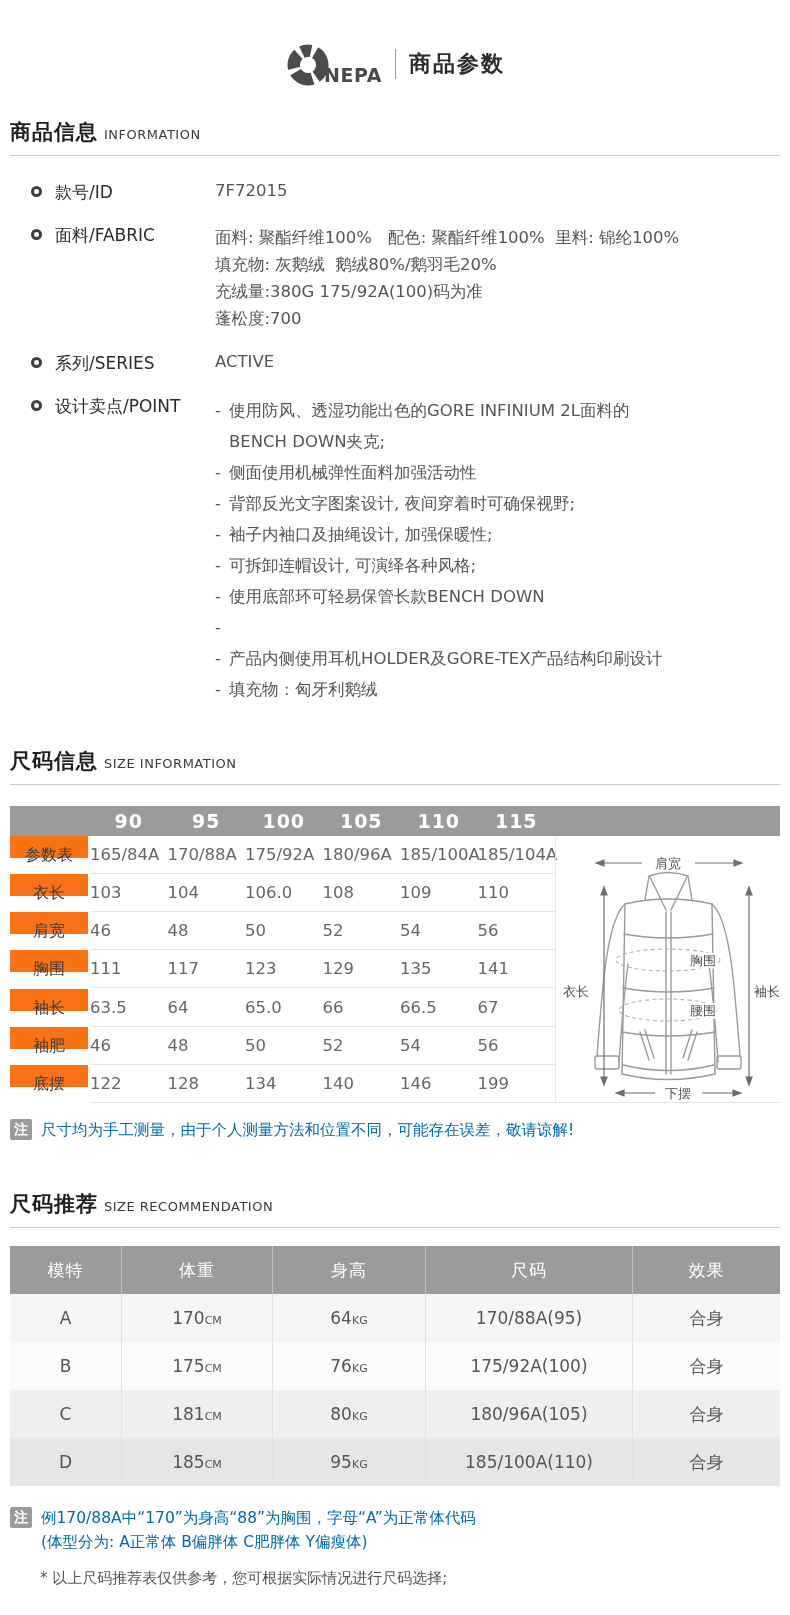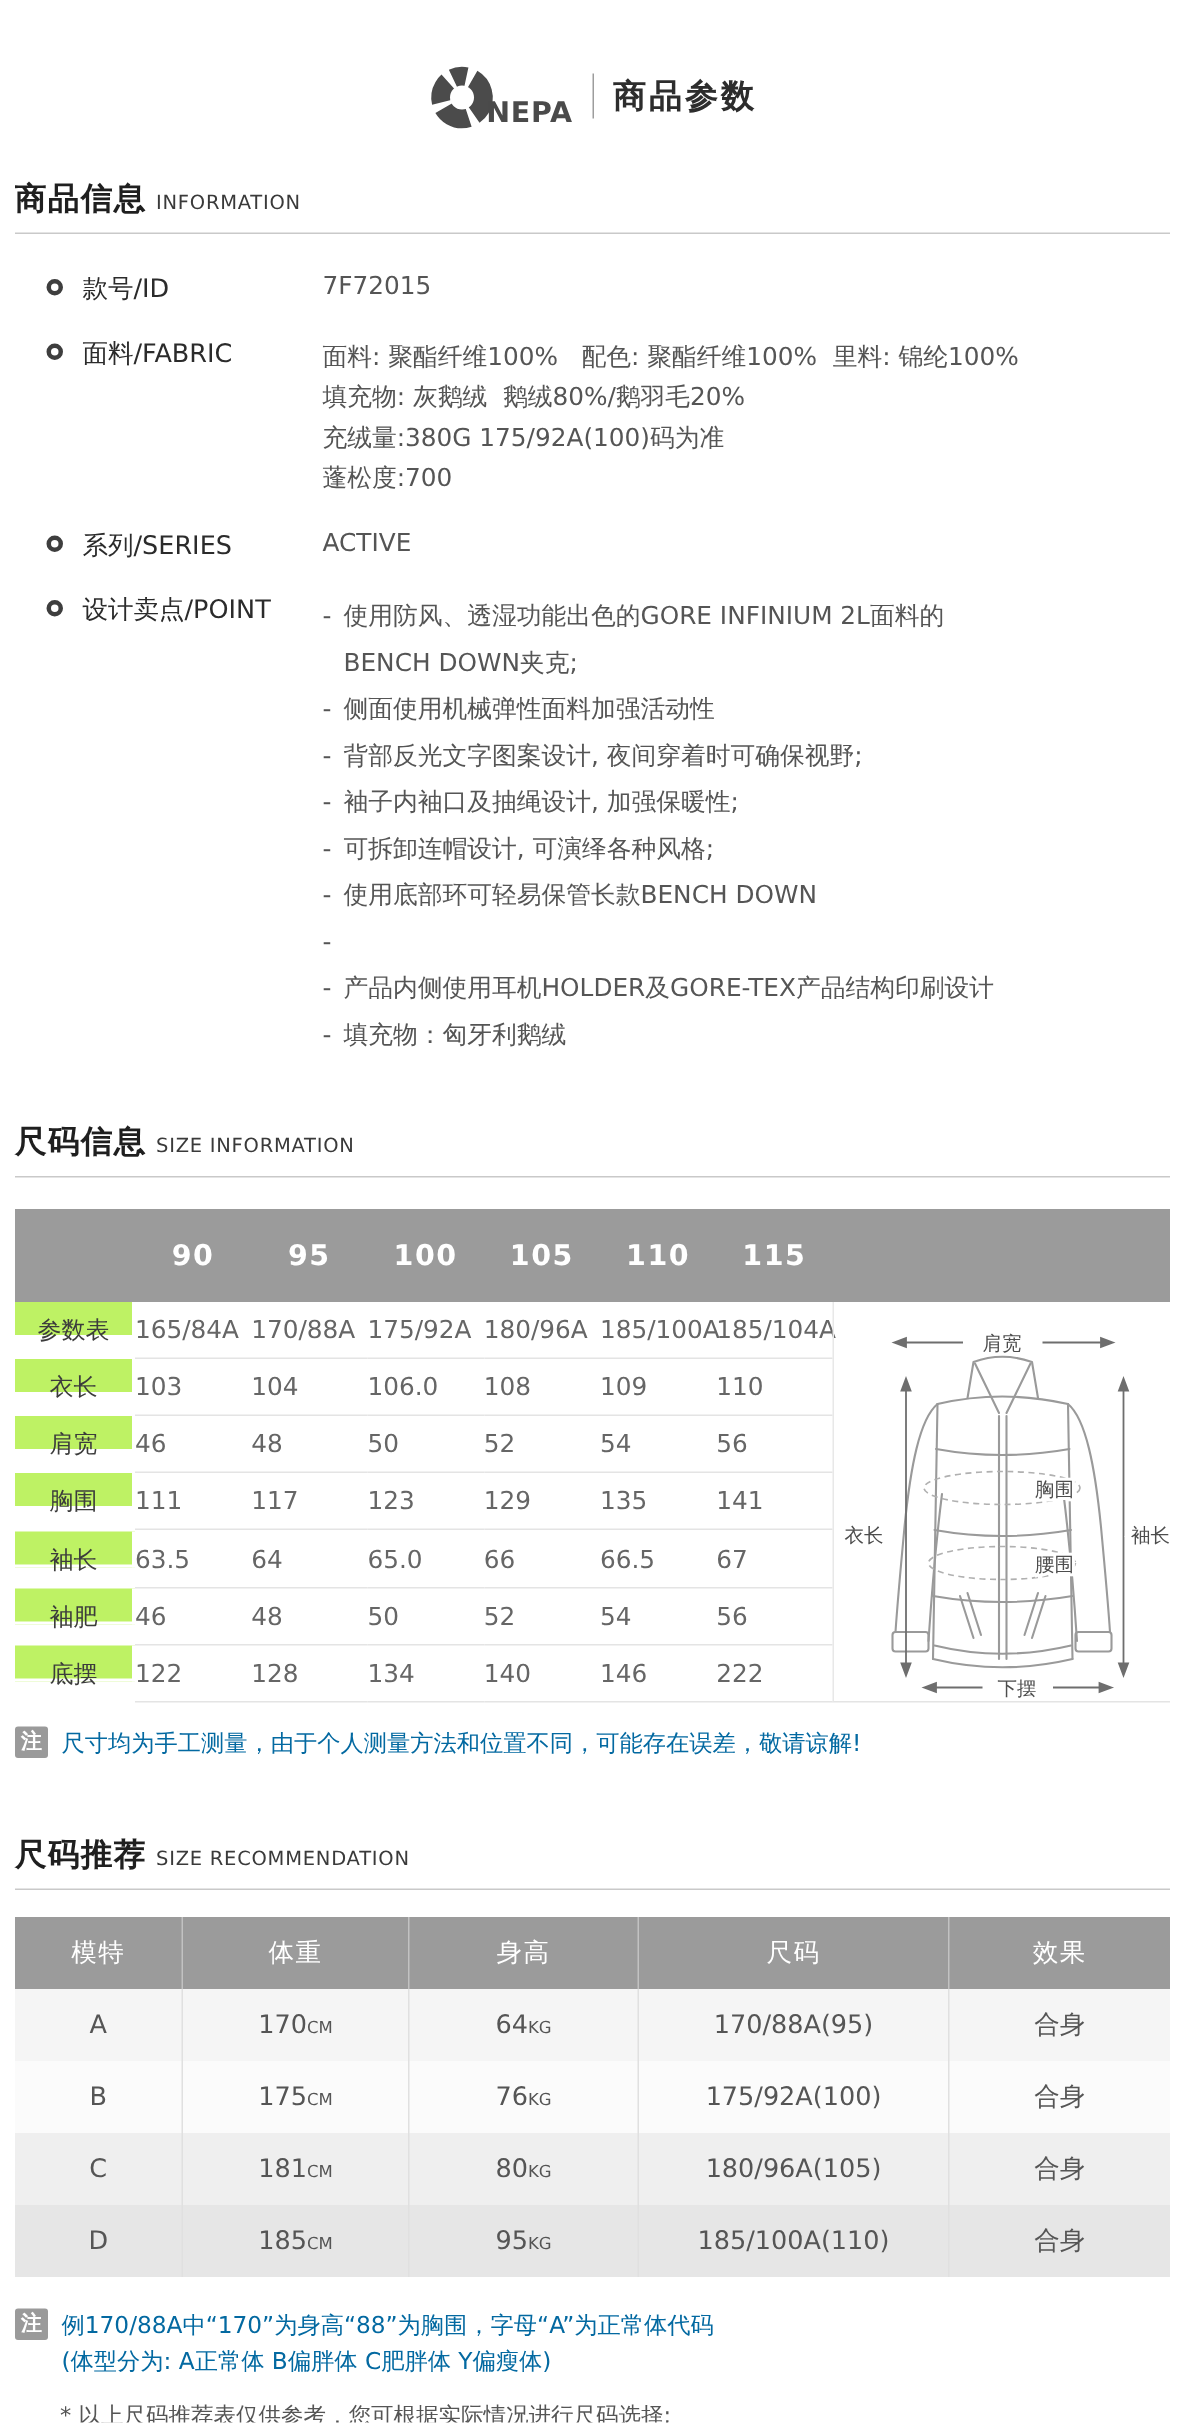--- a/index.html
+++ b/index.html
@@ -56,28 +56,28 @@
   .point-list { font-size: 16.5px; color: #555; }
   .point-line { display: flex; line-height: 31px; }
   .point-line .dash { width: 14px; flex: 0 0 auto; }
 
   
   .stable { margin: 21px 10px 0 10px; }
   .stable-header {
     display: grid;
     grid-template-columns: 80px repeat(6, 77.5px) 1fr;
     background: #9b9b9b;
-    height: 62px;
+    height: 30px;
     align-items: center;
   }
   .sh-cell { text-align: center; color: #fff; font-size: 19px; font-weight: bold; letter-spacing: 1px; }
   .stable-body { display: flex; }
   .stable-grid { display: grid; grid-template-columns: 80px repeat(6, 77.5px); }
   .sl {
-    background: #bef264;
+    background: #f97316;
     height: 24px; line-height: 38px;
     text-align: center;
     font-size: 16px; color: #3c3c3c;
     border-bottom: 2px solid #fff;
     border-right: 2px solid #fff;
   }
   .sv {
     height: 38px; line-height: 38px;
     font-size: 16.5px; color: #666;
     border-bottom: 1px solid #e4e4e4;
@@ -290,21 +290,21 @@
       <div class="sv">52</div>
       <div class="sv">54</div>
       <div class="sv">56</div>
 
       <div class="sl">底摆</div>
       <div class="sv">122</div>
       <div class="sv">128</div>
       <div class="sv">134</div>
       <div class="sv">140</div>
       <div class="sv">146</div>
-      <div class="sv">222</div>
+      <div class="sv">199</div>
     </div>
 
     <div class="jacket-diagram">
       <svg width="224" height="266" viewBox="0 0 224 266">
         <g stroke="#9a9a9a" stroke-width="1.4" fill="none" stroke-linejoin="round" stroke-linecap="round">
 
           <path d="M89,64 L93,40 Q112,33 132,40 L136,64"></path>
           <path d="M94,41 L110,74"></path>
           <path d="M131,41 L115,74"></path>
 

